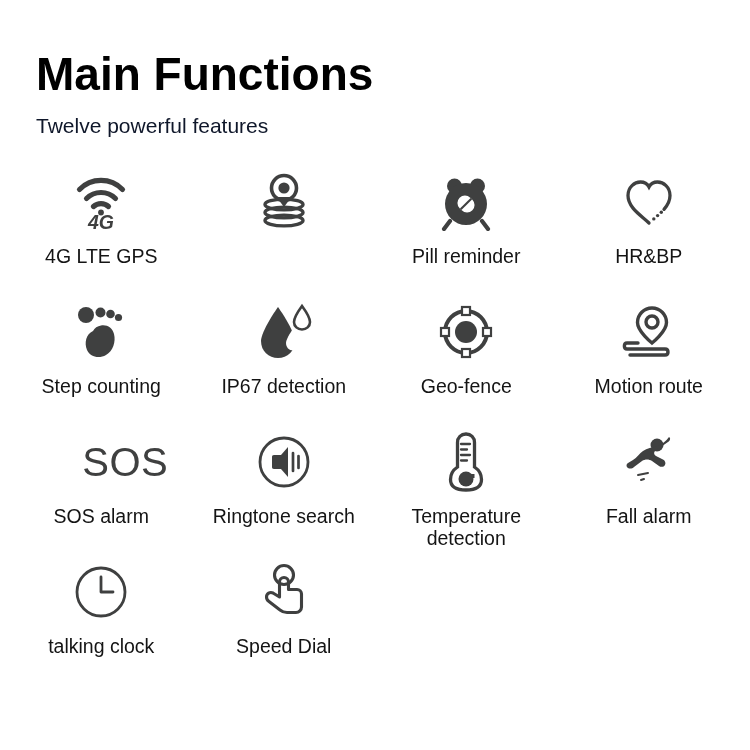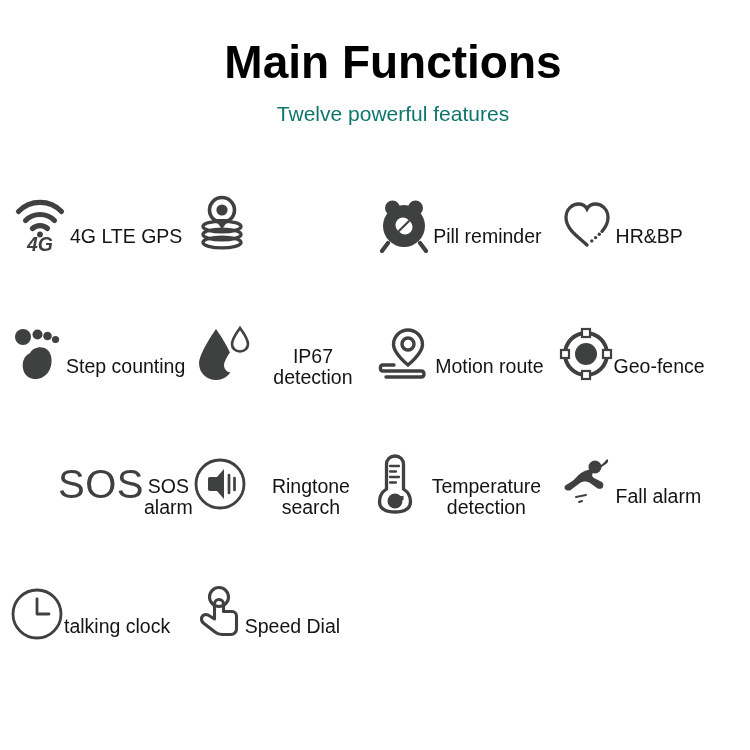--- a/index.html
+++ b/index.html
@@ -15,64 +15,64 @@
     overflow: hidden;
   }
   .page {
     width: 750px;
     height: 750px;
     position: relative;
     box-sizing: border-box;
     padding: 0;
   }
   .header {
-    text-align: center;
-    padding-top: 38px;
+    text-align: left;
+    padding-top: 50px;
     margin-left: 36px;
   }
   .title {
     font-size: 46px;
     font-weight: bold;
     color: #000000;
     letter-spacing: 0px;
     line-height: 1.05;
   }
   .subtitle {
     font-size: 21px;
-    color: #0f766e;
+    color: #0f172a;
     margin-top: 16px;
     line-height: 1.1;
   }
   .grid {
     margin-top: 34px;
     display: grid;
     grid-template-columns: repeat(4, 1fr);
     grid-auto-rows: 130px;
     column-gap: 0px;
     row-gap: 0px;
     padding: 0 10px;
     box-sizing: border-box;
   }
   .cell {
     display: flex;
-    flex-direction: row;
+    flex-direction: column;
     align-items: center;
     justify-content: flex-start;
   }
   .icon-wrap {
     height: 62px;
     display: flex;
     align-items: center;
     justify-content: center;
   }
   .icon-wrap svg {
     display: block;
   }
   .label {
-    margin-top: 26px;
+    margin-top: 13px;
     font-size: 19.5px;
     line-height: 1.12;
     color: #141414;
     text-align: center;
     max-width: 180px;
   }
   .sos-text {
     font-size: 40px;
     letter-spacing: 0.5px;
     color: #3f4040;
@@ -176,44 +176,44 @@
                    C41.9 47.5 45 44.4 45 40 C45 35.5 38 26 38 26 Z" fill="#ffffff"></path>
           <path d="M47 3 C47 3 39 14 39 19 C39 23.4 42.6 26.5 47 26.5
                    C51.4 26.5 55 23.4 55 19 C55 14 47 3 47 3 Z" fill="none" stroke="#3f4040" stroke-width="2.6"></path>
         </svg>
       </div>
       <div class="label">IP67 detection</div>
     </div>
 
     <div class="cell">
       <div class="icon-wrap">
-        <svg width="60" height="56" viewBox="0 0 60 56">
-          <path d="M33 4 C25 4 18.5 10.5 18.5 18.5 C18.5 27.5 33 39 33 39
-                   C33 39 47.5 27.5 47.5 18.5 C47.5 10.5 41 4 33 4 Z" fill="none" stroke="#3f4040" stroke-width="3.4"></path>
-          <circle cx="33" cy="18" r="6" fill="none" stroke="#3f4040" stroke-width="3.4"></circle>
-          <path d="M19 39 L8 39 C4.5 39 4.5 45 8 45 L46 45 C50 45 50 51 46 51 L11 51" fill="none" stroke="#3f4040" stroke-width="3.4" stroke-linecap="round"></path>
-        </svg>
-      </div>
-      <div class="label">Motion route</div>
-    </div>
-
-    <div class="cell">
-      <div class="icon-wrap">
         <svg width="56" height="56" viewBox="0 0 56 56">
           <circle cx="28" cy="28" r="21" fill="none" stroke="#3f4040" stroke-width="4"></circle>
           <circle cx="28" cy="28" r="11" fill="#3f4040"></circle>
           <g fill="#ffffff" stroke="#3f4040" stroke-width="2.2">
             <rect x="24" y="3" width="8" height="8"></rect>
             <rect x="24" y="45" width="8" height="8"></rect>
             <rect x="3" y="24" width="8" height="8"></rect>
             <rect x="45" y="24" width="8" height="8"></rect>
           </g>
         </svg>
       </div>
       <div class="label">Geo-fence</div>
+    </div>
+
+    <div class="cell">
+      <div class="icon-wrap">
+        <svg width="60" height="56" viewBox="0 0 60 56">
+          <path d="M33 4 C25 4 18.5 10.5 18.5 18.5 C18.5 27.5 33 39 33 39
+                   C33 39 47.5 27.5 47.5 18.5 C47.5 10.5 41 4 33 4 Z" fill="none" stroke="#3f4040" stroke-width="3.4"></path>
+          <circle cx="33" cy="18" r="6" fill="none" stroke="#3f4040" stroke-width="3.4"></circle>
+          <path d="M19 39 L8 39 C4.5 39 4.5 45 8 45 L46 45 C50 45 50 51 46 51 L11 51" fill="none" stroke="#3f4040" stroke-width="3.4" stroke-linecap="round"></path>
+        </svg>
+      </div>
+      <div class="label">Motion route</div>
     </div>
 
     <div class="cell">
       <div class="icon-wrap">
         <span class="sos-text">SOS</span>
       </div>
       <div class="label">SOS alarm</div>
     </div>
 
 

